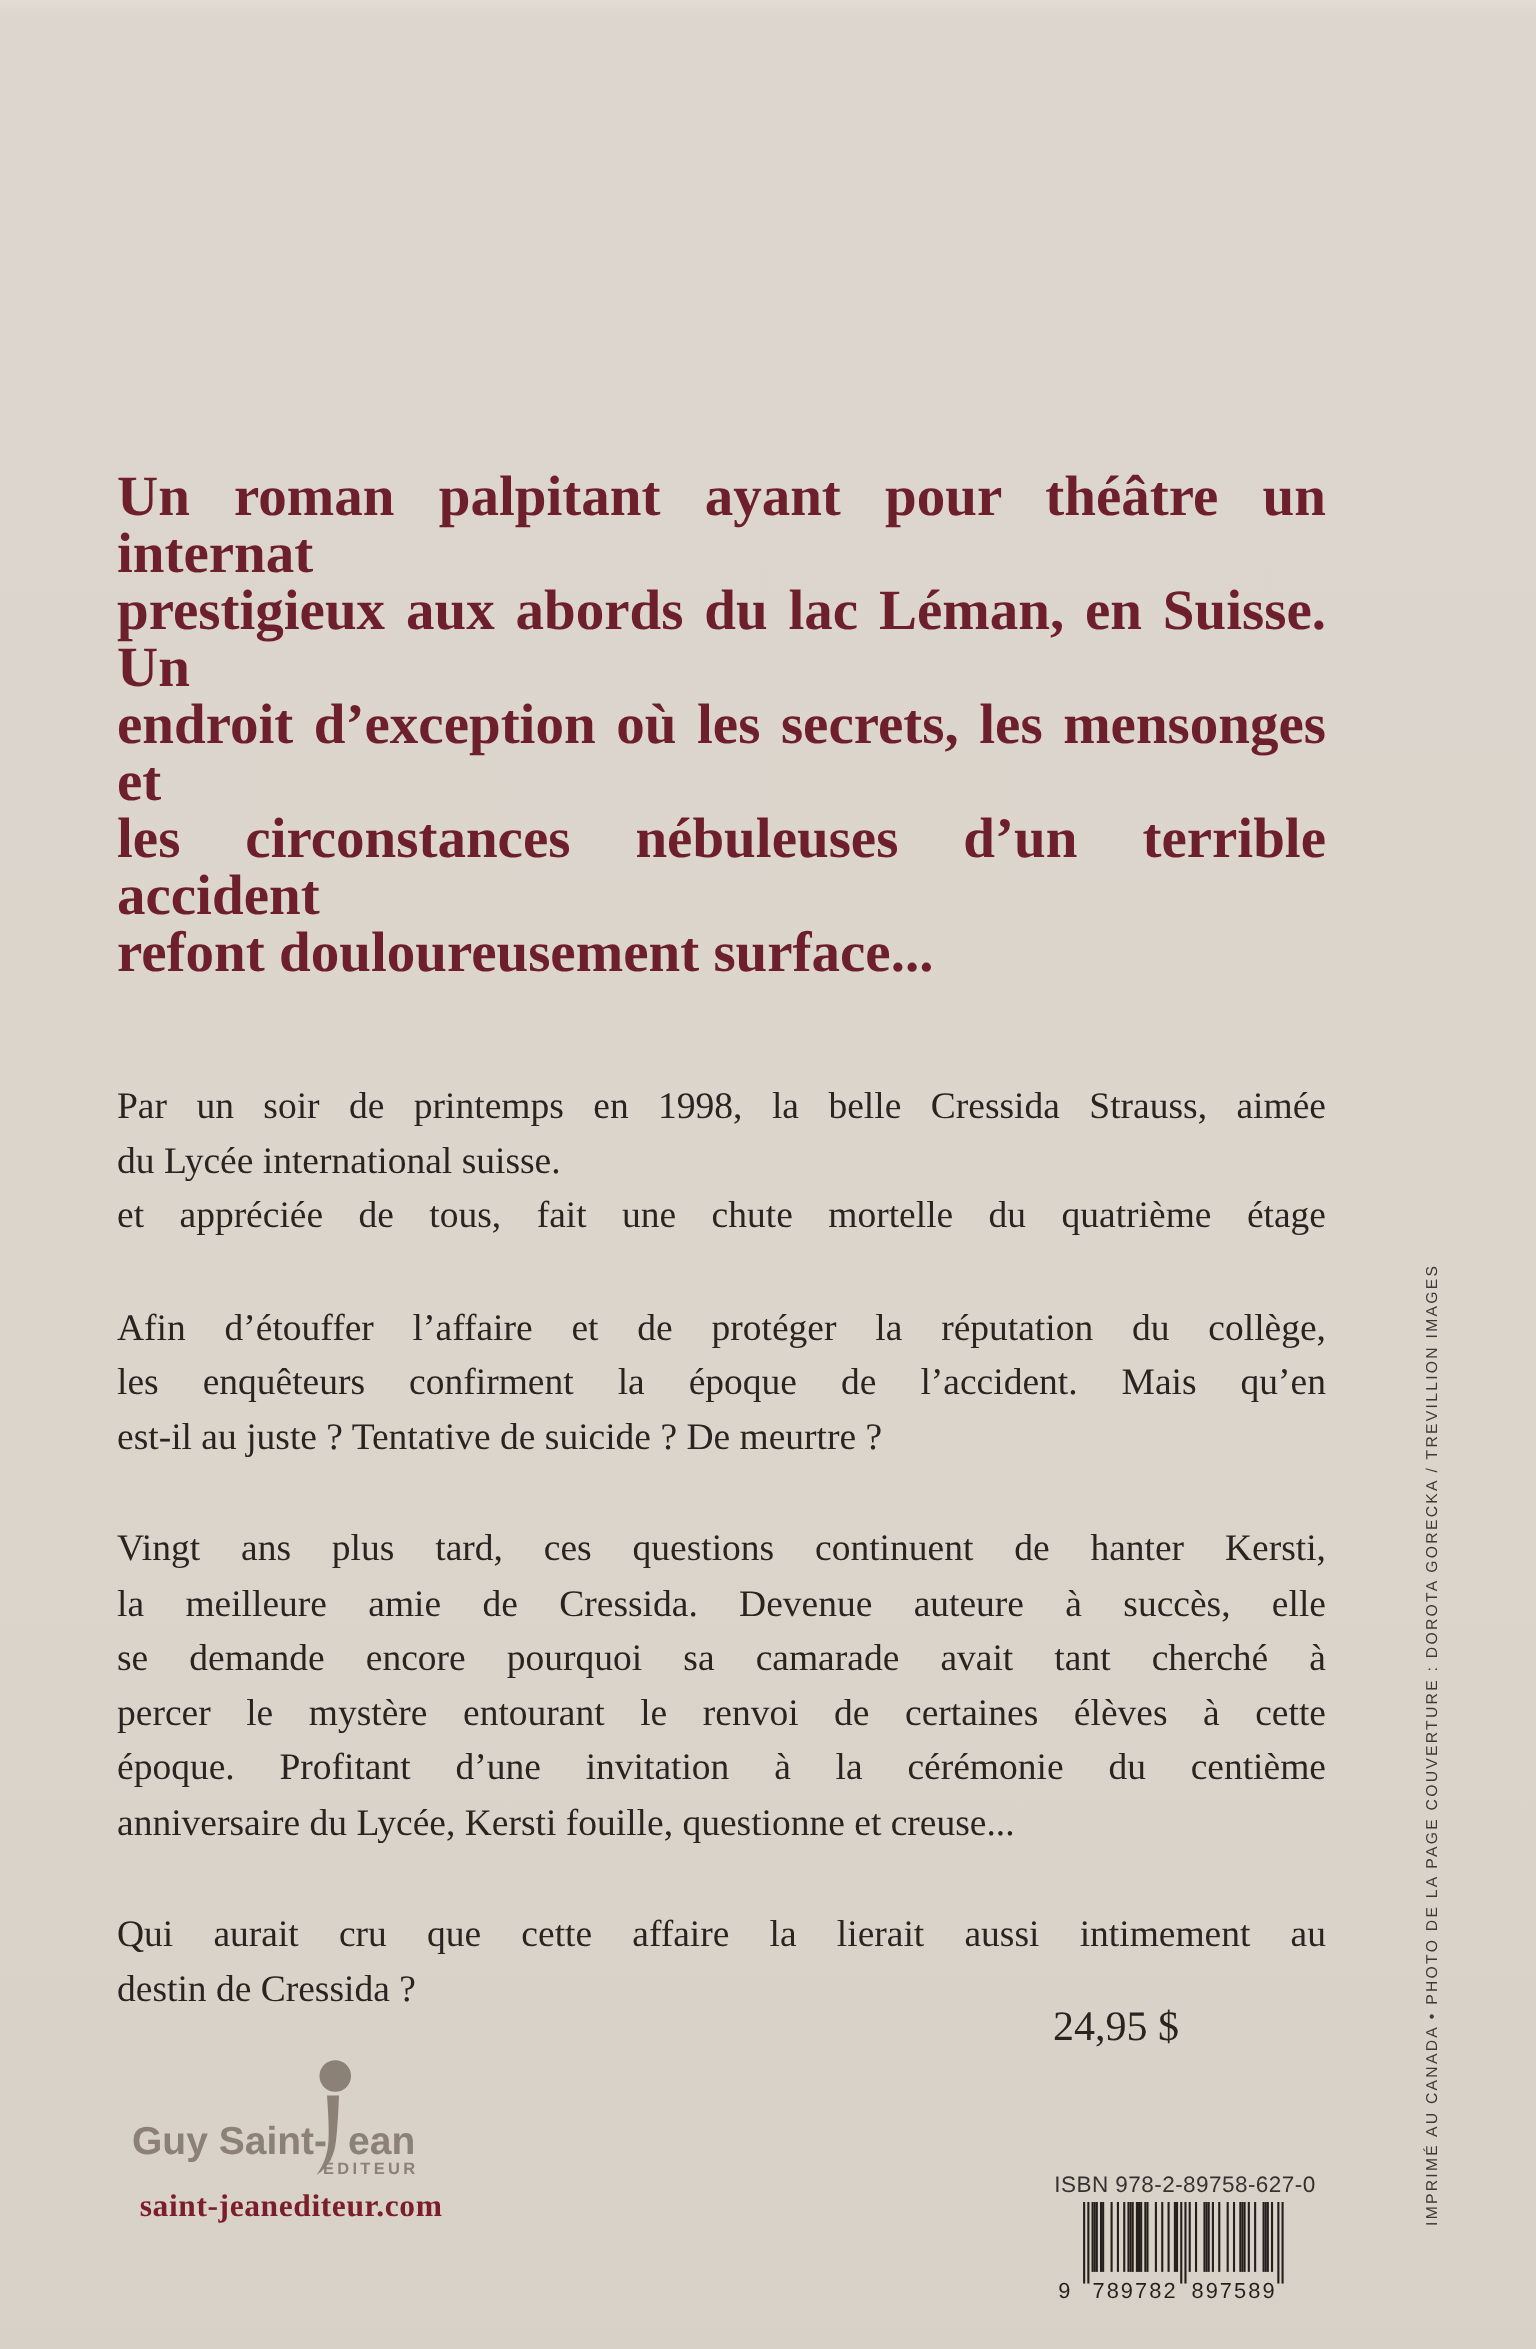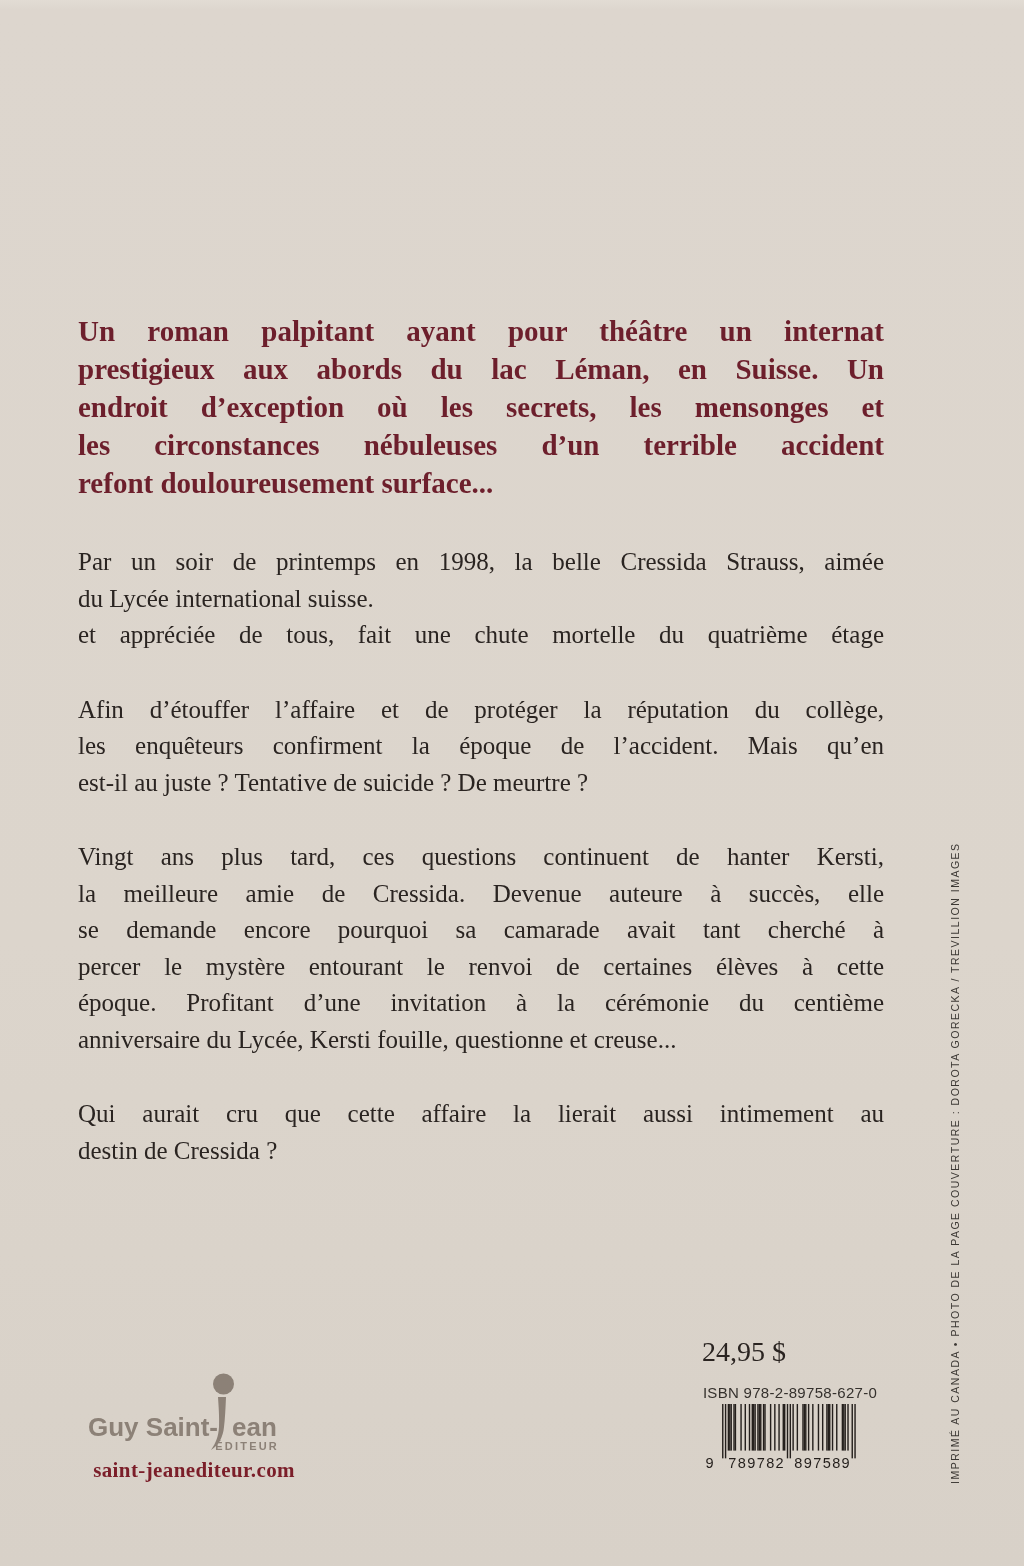--- a/index.html
+++ b/index.html
@@ -10,40 +10,40 @@
     background:linear-gradient(180deg,#E2DCD4 0px,#DDD6CE 10px,#DCD5CC 60%,#D8D1C8 100%);
     overflow:hidden;
     font-family:"Liberation Serif", serif;
   }
   
   .synopsis{
     position:absolute; left:78px; top:312px; width:806px;
   }
   .para{ color:#2A2421; font-size:25px; line-height:36.5px; margin:0 0 38px 0; }
   .para.intro{
-    color:#6D1F2C; font-weight:bold; font-size:29px; line-height:38px;
-    margin-bottom:42px;
+    color:#6D1F2C; font-weight:bold; font-size:38px; line-height:38px;
+    margin-bottom:66px;
   }
   .line{ text-align:left; }
   .line.j{ text-align:justify; text-align-last:justify; }
   
   .credits-vertical{
     position:absolute; left:949px; top:1484px;
     transform:rotate(-90deg); transform-origin:0 0;
     white-space:nowrap;
     font-family:"Liberation Sans", sans-serif;
     font-size:10.5px; letter-spacing:1.5px; color:#3C3834;
   }
   
   .price{
     position:absolute; left:702px; top:1336px; width:178px;
     text-align:left; font-size:28px; color:#2A2421;
   }
   .barcode-area{
-    position:absolute; left:702px; top:1384px; width:176px; text-align:center;
+    position:absolute; left:702px; top:1448px; width:176px; text-align:center;
   }
   .isbn-label{
     font-family:"Liberation Sans", sans-serif;
     font-size:15px; letter-spacing:.3px; color:#35312D;
     margin-bottom:3px; white-space:nowrap;
   }
   .barcode{ display:block; margin:0 auto; }
   .barcode rect{ fill:#241F1C; }
   .barcode text{
     font-family:"Liberation Sans", sans-serif;

